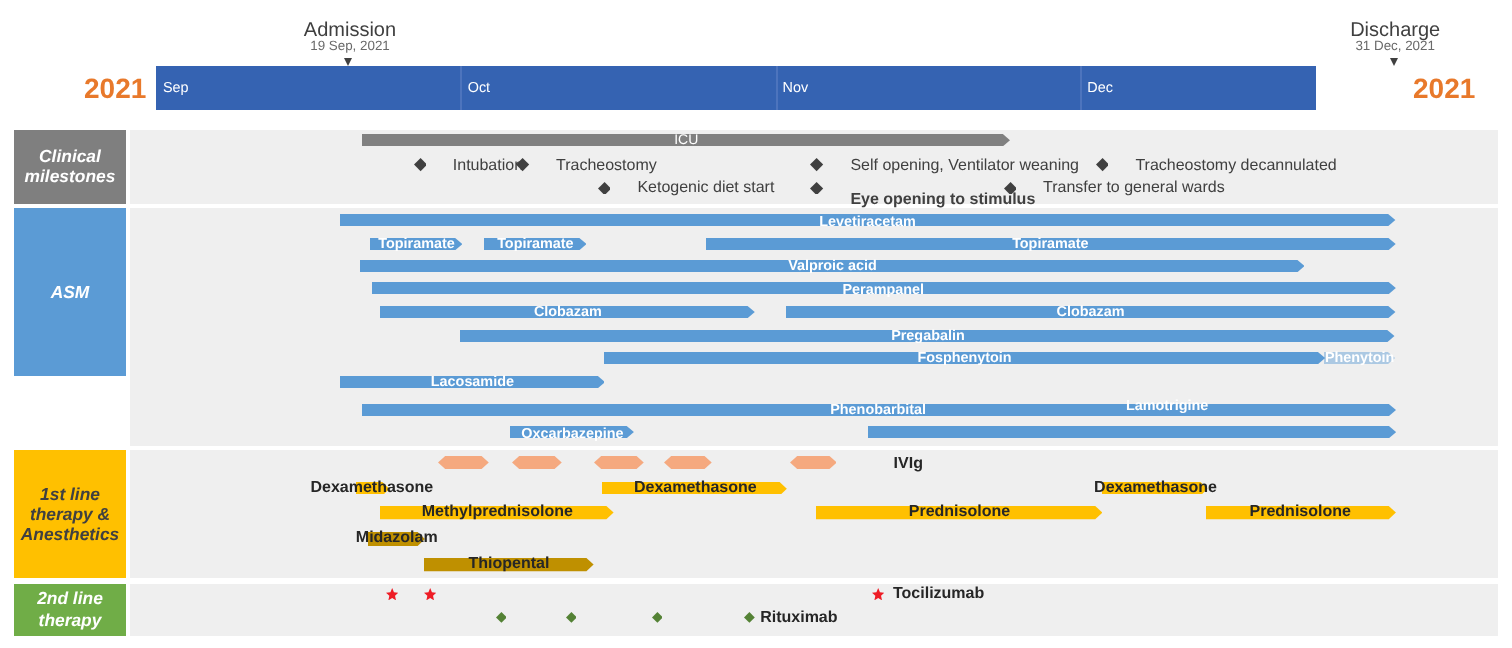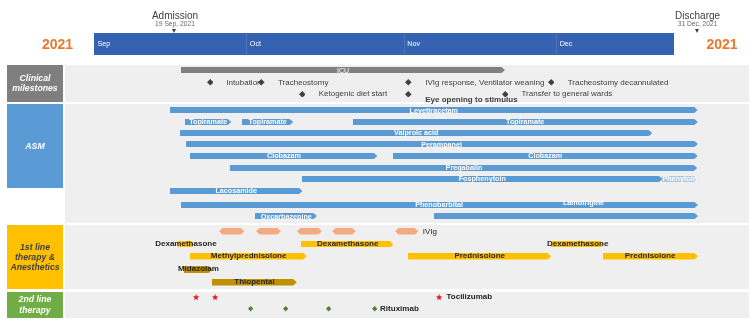--- a/index.html
+++ b/index.html
@@ -3,21 +3,21 @@
 <meta charset="utf-8">
 <title>Clinical treatment timeline</title>
 <style>
   html,body{margin:0;padding:0;}
   body{width:756px;height:324px;background:#ffffff;
        font-family:"Liberation Sans",sans-serif;overflow:hidden;
        -webkit-font-smoothing:antialiased;}
   #chart{position:relative;width:756px;height:324px;}
 
   
-  #axis-bar{position:absolute;left:78px;top:32.6px;width:580px;height:22.8px;background:#3563B2;margin-left:16px;}
+  #axis-bar{position:absolute;left:78px;top:32.6px;width:580px;height:22.8px;background:#3563B2;}
   .month-div{position:absolute;top:0;width:1px;height:22.8px;background:#4d74bd;}
   .month-label{position:absolute;top:7.2px;color:#ffffff;font-size:7.2px;line-height:7.2px;}
   .year-label{position:absolute;color:#E8792B;font-weight:bold;font-size:14px;top:37.6px;line-height:12.8px;}
   #year-left{left:42px;}
   #year-right{left:706.5px;}
 
   
   .anno{position:absolute;text-align:center;white-space:nowrap;}
   .anno .anno-title{font-size:10px;line-height:8.4px;color:#404040;}
   .anno .anno-date{font-size:6.7px;line-height:7.6px;color:#6a6a6a;}
@@ -30,22 +30,22 @@
              justify-content:center;text-align:center;font-style:italic;font-weight:bold;
              color:#ffffff;font-size:8.7px;line-height:10.2px;white-space:pre-line;}
   
   .panel{position:absolute;left:64.5px;width:684.8px;background:#EFEFEF;}
 
   
   .bar{position:absolute;}
   .bar-label{position:absolute;color:#ffffff;font-size:7.2px;font-weight:bold;
              white-space:nowrap;line-height:7.2px;text-align:center;}
   .bar-label.dark{color:#262626;font-size:8px;line-height:8px;}
-  .out-label{position:absolute;font-size:8px;font-weight:normal;white-space:nowrap;
-             line-height:8px;color:#262626;}
+  .out-label{position:absolute;font-size:8px;font-weight:bold;white-space:nowrap;
+             line-height:8px;color:#262626;margin-left:24px;}
   #icu-label{position:absolute;color:#ffffff;font-size:7px;line-height:7px;white-space:nowrap;}
   .ms-event{position:absolute;white-space:nowrap;font-size:8px;color:#404040;line-height:8px;margin-left:10px;}
   .ms-diamond{position:absolute;width:6.6px;height:6.6px;}
 
   
   .pt-marker{position:absolute;}
   .pt-label{position:absolute;font-size:8px;font-weight:bold;color:#262626;
             white-space:nowrap;line-height:8px;}
 </style>
 </head>
@@ -106,21 +106,21 @@
         <polygon points="5,0 10,5 5,10 0,5" fill="#404040"></polygon>
       </svg>
       <div class="ms-event" style="left: 216.4px; top: 79.2px;">Intubation</div>
       <svg class="ms-diamond" viewBox="0 0 10 10" style="left: 258.2px; top: 79.4px;">
         <polygon points="5,0 10,5 5,10 0,5" fill="#404040"></polygon>
       </svg>
       <div class="ms-event" style="left: 268px; top: 79.2px;">Tracheostomy</div>
       <svg class="ms-diamond" viewBox="0 0 10 10" style="left: 405.4px; top: 79.4px;">
         <polygon points="5,0 10,5 5,10 0,5" fill="#404040"></polygon>
       </svg>
-      <div class="ms-event" style="left: 415.2px; top: 79.2px;">IVIg response, Ventilator weaning</div>
+      <div class="ms-event" style="left: 415.2px; top: 79.2px;">Self opening, Ventilator weaning</div>
       <svg class="ms-diamond" viewBox="0 0 10 10" style="left: 547.9px; top: 79.4px;">
         <polygon points="5,0 10,5 5,10 0,5" fill="#404040"></polygon>
       </svg>
       <div class="ms-event" style="left: 557.7px; top: 79.2px;">Tracheostomy decannulated</div>
       <svg class="ms-diamond" viewBox="0 0 10 10" style="left: 298.9px; top: 90.6px;">
         <polygon points="5,0 10,5 5,10 0,5" fill="#404040"></polygon>
       </svg>
       <div class="ms-event" style="left: 308.7px; top: 90.4px;">Ketogenic diet start</div>
       <svg class="ms-diamond" viewBox="0 0 10 10" style="left: 405.4px; top: 90.6px;">
         <polygon points="5,0 10,5 5,10 0,5" fill="#404040"></polygon>

